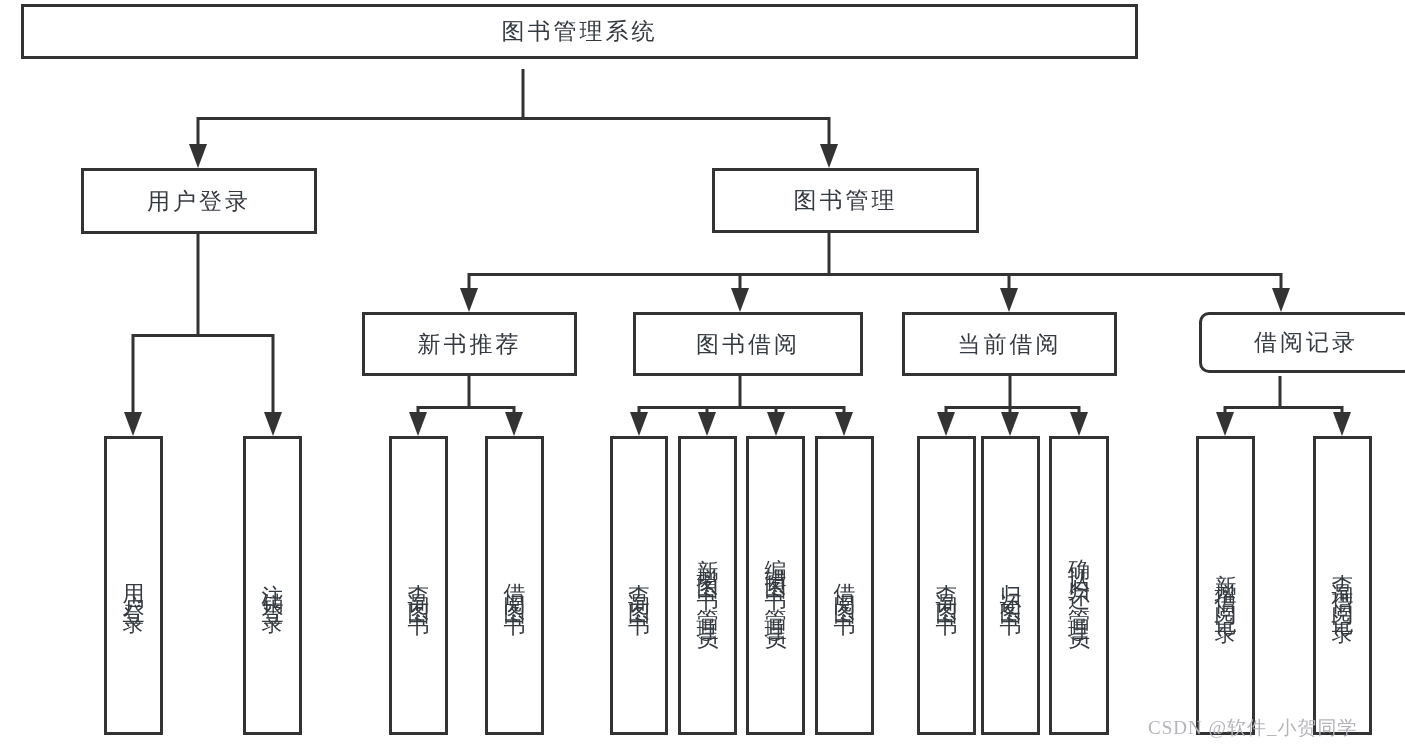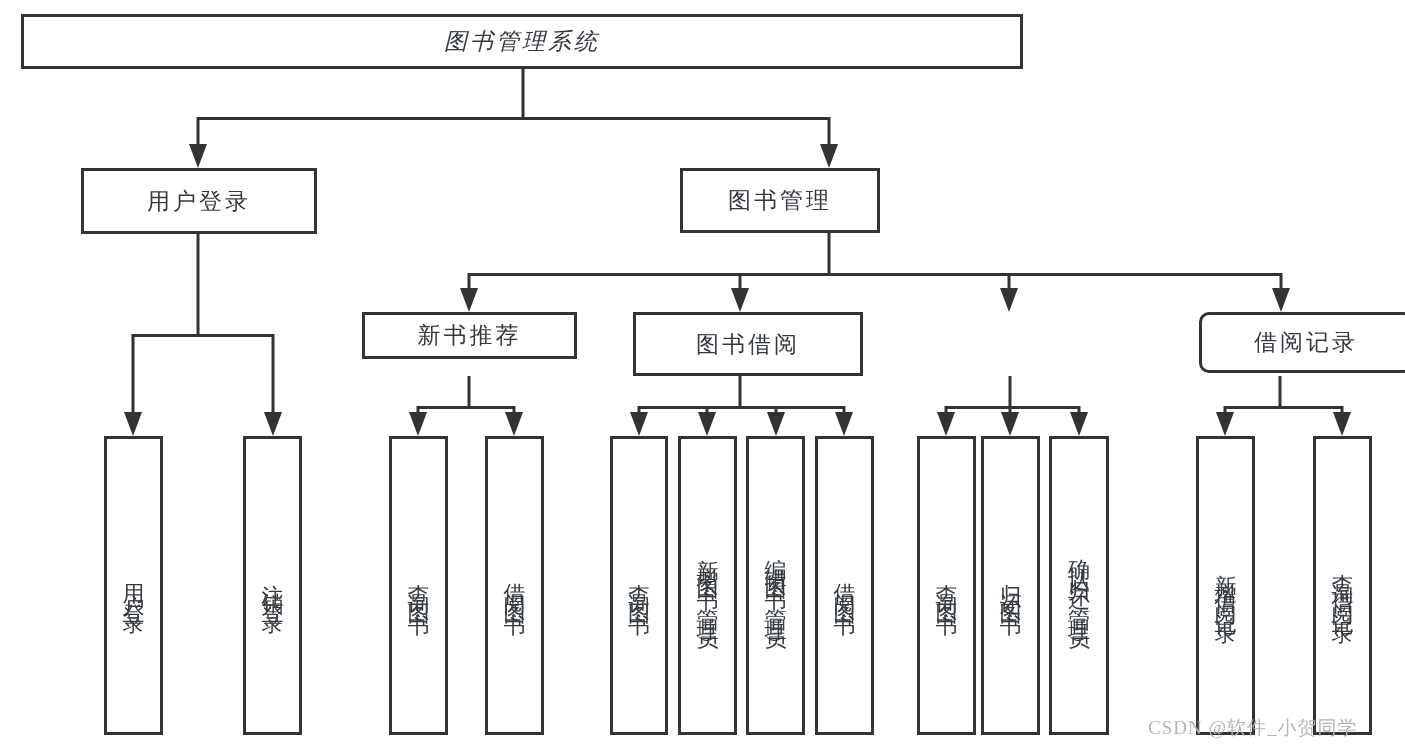--- a/index.html
+++ b/index.html
@@ -81,36 +81,39 @@
     <path class="ar" d="M937 412 H955 L946 436 Z"></path>
     <path class="ar" d="M1001 412 H1019 L1010 436 Z"></path>
     <path class="ar" d="M1070 412 H1088 L1079 436 Z"></path>
 
     <path class="ln" d="M1280 376 V407"></path>
     <path class="ln" d="M1225 413 V407.5 H1342 V413"></path>
     <path class="ar" d="M1216 412 H1234 L1225 436 Z"></path>
     <path class="ar" d="M1333 412 H1351 L1342 436 Z"></path>
   </svg>
 
-  <div class="box" style="left:21px;top:14px;width:1002px;height:55px;font-style:italic;">
+  <div class="box" style="left:21px;top:4px;width:1117px;height:55px;">
     <span class="h-label">图书管理系统</span>
   </div>
 
   <div class="box" style="left:81px;top:168px;width:236px;height:66px;">
     <span class="h-label">用户登录</span>
   </div>
-  <div class="box" style="left:680px;top:168px;width:200px;height:65px;">
+  <div class="box" style="left:712px;top:168px;width:267px;height:65px;">
     <span class="h-label">图书管理</span>
   </div>
 
-  <div class="box" style="left:362px;top:312px;width:215px;height:47px;justify-content:center;">
+  <div class="box" style="left:362px;top:312px;width:215px;height:64px;justify-content:center;">
     <span class="h-label">新书推荐</span>
   </div>
   <div class="box" style="left:633px;top:312px;width:230px;height:64px;">
     <span class="h-label">图书借阅</span>
+  </div>
+  <div class="box" style="left:902px;top:312px;width:215px;height:64px;">
+    <span class="h-label">当前借阅</span>
   </div>
   <div class="box" style="left:1199px;top:312px;width:214px;height:61px;border-radius:10px;">
     <span class="h-label">借阅记录</span>
   </div>
 
   <div class="box leaf" style="left:104px;top:436px;width:59px;height:299px;">
     <span class="v-label">用户登录</span>
   </div>
   <div class="box leaf" style="left:243px;top:436px;width:59px;height:299px;">
     <span class="v-label">注销登录</span>

